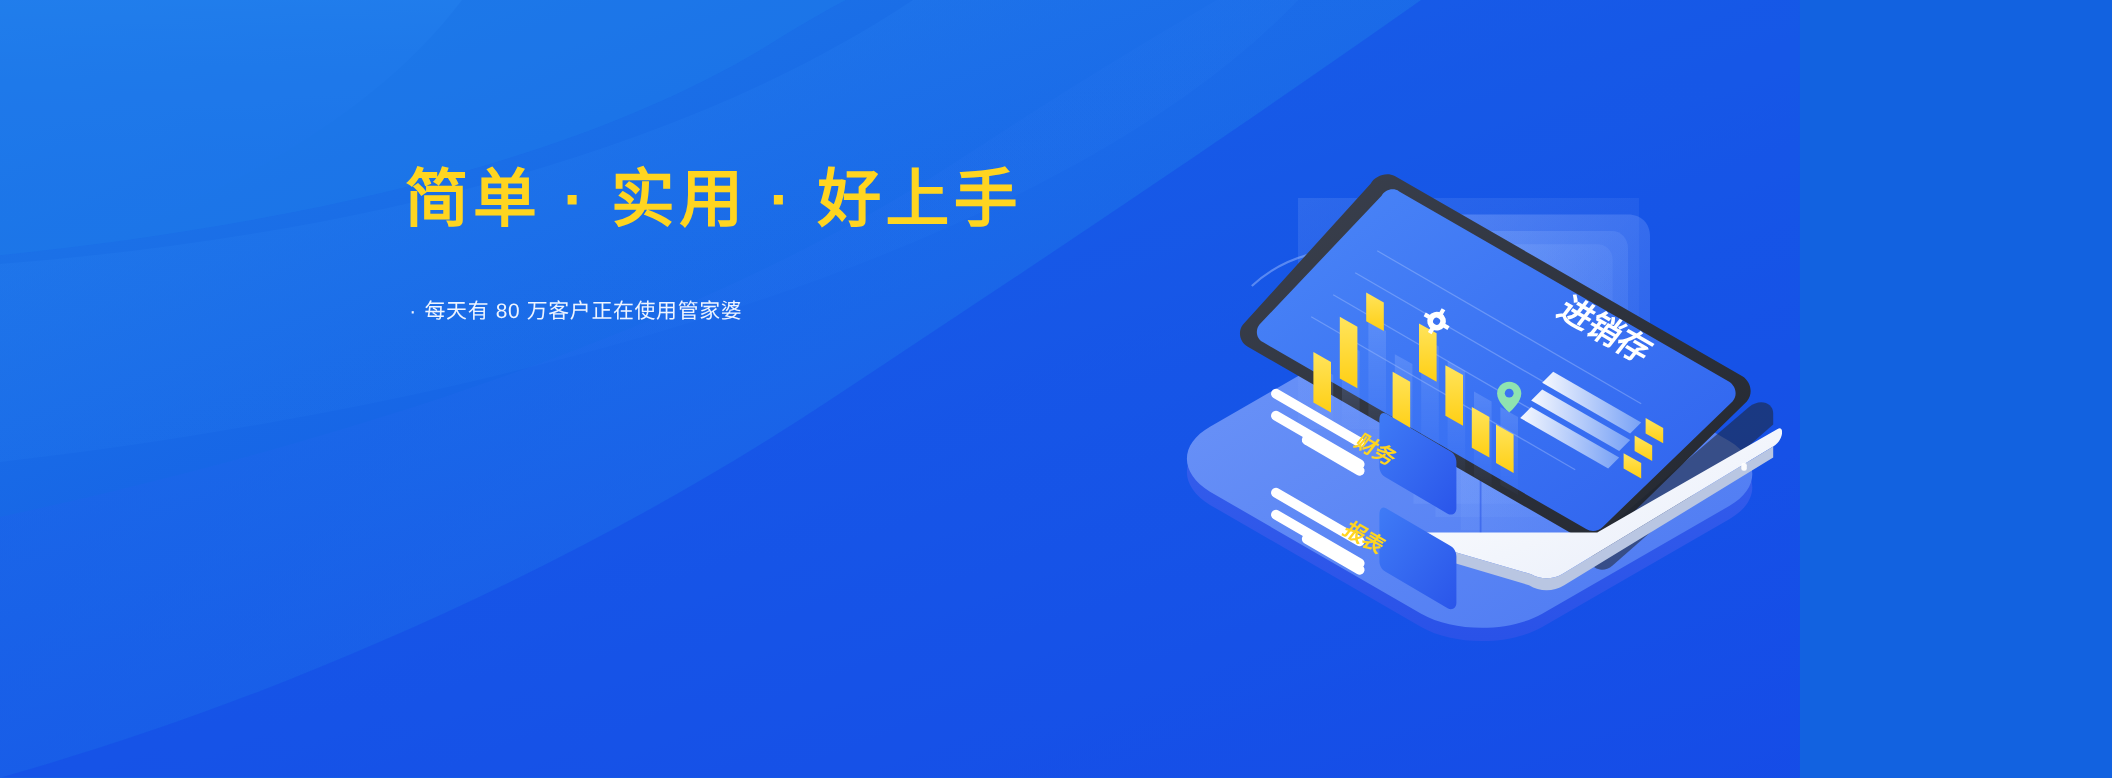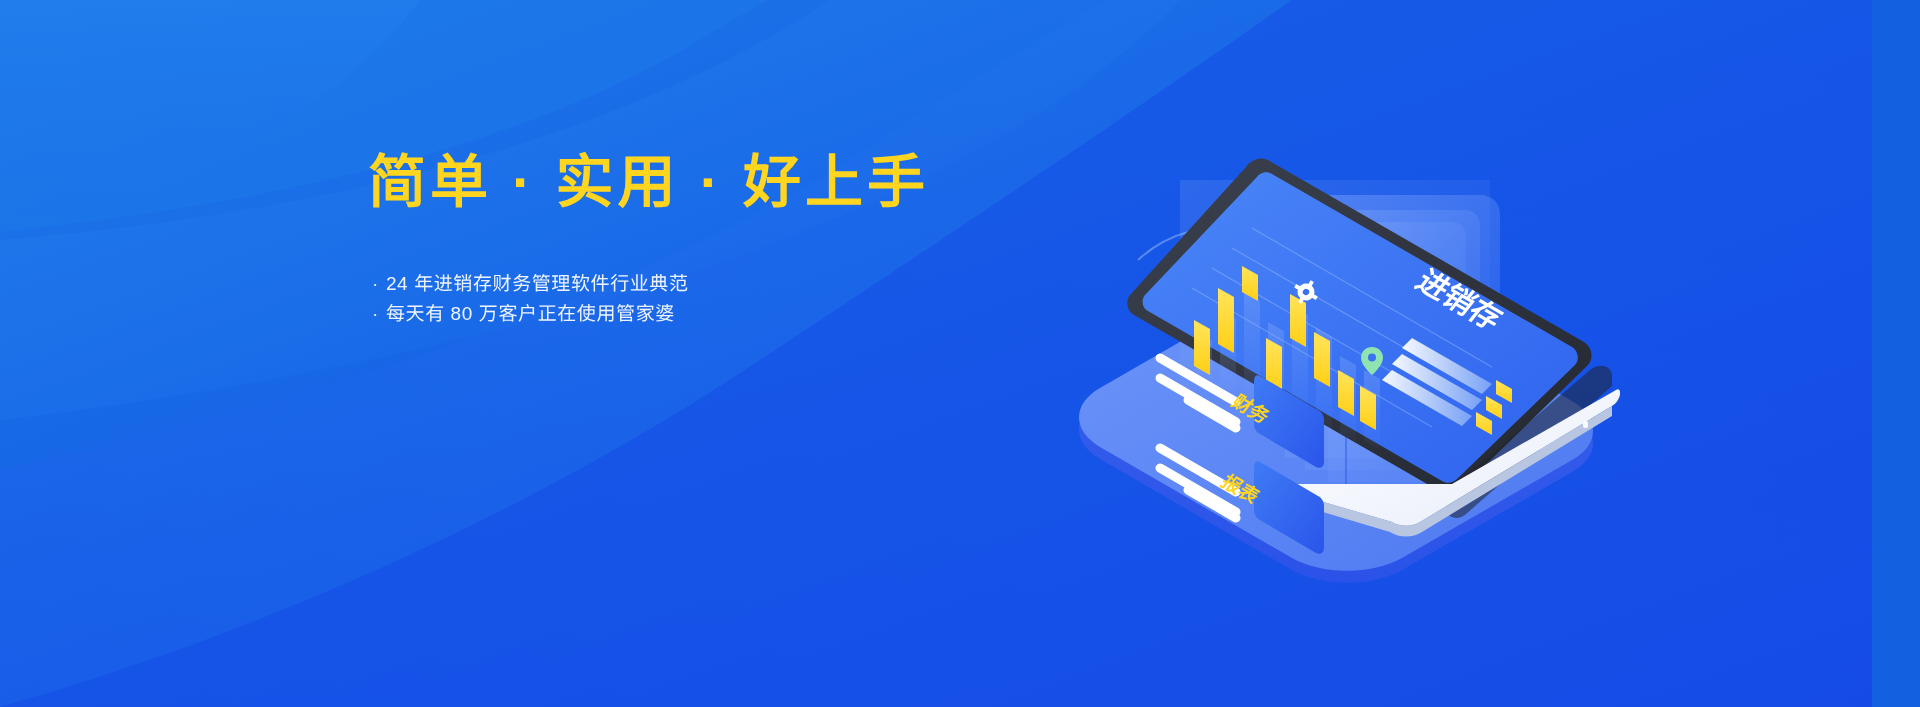--- a/index.html
+++ b/index.html
@@ -7,21 +7,21 @@
   html, body {
     width: 1920px;
     height: 707px;
     overflow: hidden;
     background: #1262e0;
     font-family: "Liberation Sans", "DejaVu Sans", sans-serif;
   }
 
   .banner {
     position: relative;
-    width: 1872px;
+    width: 1636px;
     height: 707px;
     overflow: hidden;
     background: linear-gradient(118deg, #1f7ae8 0%, #1668e6 34%, #1450e8 66%, #1343e6 100%);
   }
 
   
   .bg-layer { position: absolute; inset: 0; pointer-events: none; }
   .bg-layer svg { display: block; width: 1920px; height: 707px; }
 
   
@@ -128,23 +128,20 @@
       <path d="M0,707 C240,640 520,520 760,360 C980,215 1180,80 1320,-20 L1920,-20 L1920,707 Z" fill="#1447e7" opacity=".45"></path>
     </svg>
   </div>
 
   <div class="copy">
     <div class="headline">简单 · 实用 · 好上手</div>
 
 
     <div class="bullets">
       <div class="bullet">
-        <span class="dot-mark">·</span><span>24 年进销存财务管理软件行业典范</span>
-      </div>
-      <div class="bullet">
         <span class="dot-mark">·</span><span>每天有 80 万客户正在使用管家婆</span>
       </div>
     </div>
   </div>
 
   <div class="illustration">
     <svg viewBox="0 0 560 520" aria-hidden="true">
       <defs>
         <linearGradient id="platG" x1="0" y1="0" x2="1" y2="1">
           <stop offset="0%" stop-color="#6d95f8"></stop>

